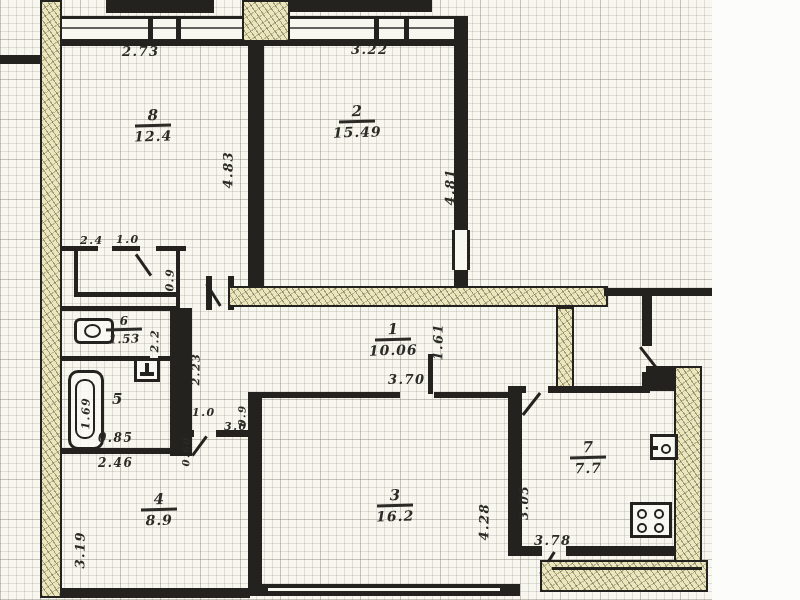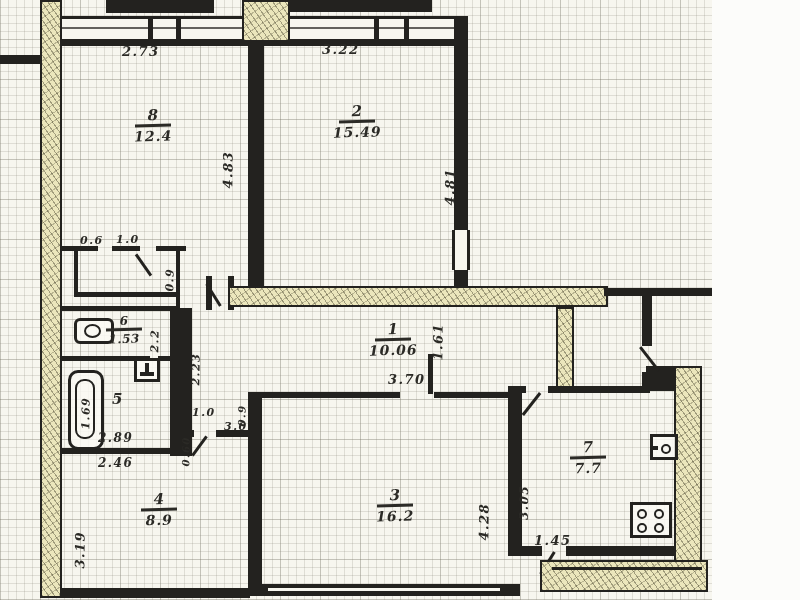--- a/index.html
+++ b/index.html
@@ -157,35 +157,35 @@
 <div class="room-label" style="left:360px;top:486px;width:70px;">
   <span class="num">3</span>
   <span class="area">16.2</span>
 </div>
 <div class="room-label" style="left:556px;top:438px;width:64px;">
   <span class="num">7</span>
   <span class="area">7.7</span>
 </div>
 
 <div class="lbl" style="left:122px;top:44px;font-style:italic;">2.73</div>
-<div class="lbl" style="left:322px;top:42px;">3.22</div>
+<div class="lbl" style="left:322px;top:42px;padding-left:29px;">3.22</div>
 <div class="lbl rot" style="left:208px;top:161px;width:40px;">4.83</div>
 <div class="lbl rot" style="left:430px;top:178px;width:40px;">4.81</div>
-<div class="lbl" style="left:80px;top:234px;font-size:11px;">0.6</div>
+<div class="lbl" style="left:80px;top:234px;font-size:11px;">2.4</div>
 <div class="lbl" style="left:116px;top:233px;font-size:11px;">1.0</div>
 <div class="lbl rot" style="left:150px;top:265px;width:40px;font-size:11px;">0.9</div>
 <div class="lbl" style="left:388px;top:372px;">3.70</div>
 <div class="lbl rot" style="left:418px;top:333px;width:40px;">1.61</div>
 <div class="lbl rot" style="left:135px;top:326px;width:40px;font-size:11px;">2.2</div>
 <div class="lbl rot" style="left:176px;top:359px;width:40px;font-size:11px;">2.23</div>
 <div class="lbl rot" style="left:66px;top:403px;width:40px;font-size:11px;">1.69</div>
-<div class="lbl" style="left:98px;top:431px;font-size:12px;">2.89</div>
+<div class="lbl" style="left:98px;top:431px;font-size:12px;">0.85</div>
 <div class="lbl" style="left:98px;top:456px;font-size:12px;">2.46</div>
 <div class="lbl" style="left:192px;top:406px;font-size:11px;">1.0</div>
 <div class="lbl" style="left:224px;top:420px;font-size:11px;">3.0</div>
 <div class="lbl rot" style="left:166px;top:441px;width:40px;font-size:10px;">0.60</div>
 <div class="lbl rot" style="left:222px;top:401px;width:40px;font-size:10px;">0.9</div>
 <div class="lbl rot" style="left:60px;top:541px;width:40px;">3.19</div>
 <div class="lbl rot" style="left:464px;top:513px;width:40px;">4.28</div>
 <div class="lbl rot" style="left:504px;top:493px;width:40px;font-size:12px;">3.05</div>
-<div class="lbl" style="left:534px;top:533px;">1.45</div>
+<div class="lbl" style="left:534px;top:533px;">3.78</div>
 
 <div class="abs" style="left:712px;top:0;width:88px;height:600px;background:#fcfcfa;"></div>
 
 </body></html>

